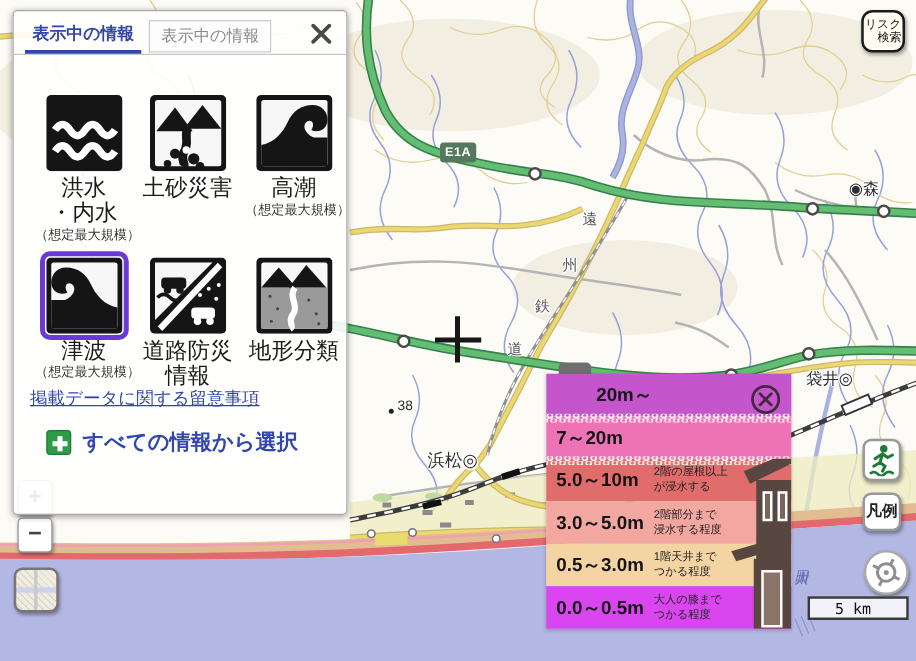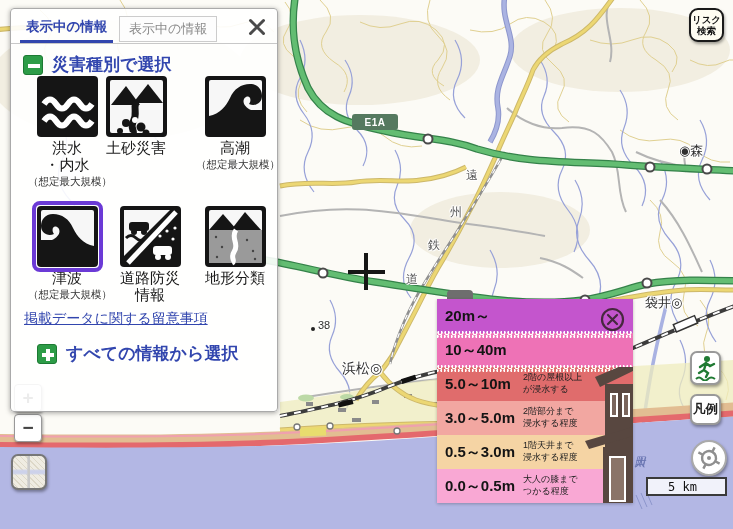--- a/index.html
+++ b/index.html
@@ -9,21 +9,21 @@
   svg{display:block;}
 
   
   #map-svg{position:absolute;left:0;top:0;z-index:0;}
   .maplabel{position:absolute;z-index:1;color:#2f2f2f;font-size:13px;
     text-shadow:-1px 0 0 #fff,1px 0 0 #fff,0 -1px 0 #fff,0 1px 0 #fff,1px 1px 0 #fff,-1px -1px 0 #fff;
     white-space:nowrap;}
   .rail-ch{font-size:12px;color:#555;}
   #river-label{writing-mode:vertical-rl;font-family:"Liberation Serif","DejaVu Serif",serif;
     font-style:italic;font-size:11px;color:#6a76b2;text-shadow:none;}
-  #e1a-badge{position:absolute;left:352px;top:114px;width:46px;height:16px;z-index:1;
+  #e1a-badge{position:absolute;left:352px;top:114px;width:29px;height:16px;z-index:1;
     background:#55795f;color:#fff;font-size:10px;font-weight:bold;border-radius:3px;
     display:flex;align-items:center;justify-content:center;letter-spacing:.5px;}
   #elev-dot{position:absolute;left:311px;top:327px;width:4px;height:4px;border-radius:50%;
     background:#222;z-index:1;}
   #elev-label{left:318px;top:319px;font-size:11px;}
 
   
   .mapbtn{position:absolute;background:#fff;border:2px solid #999;border-radius:7px;
     box-shadow:1px 2px 3px rgba(0,0,0,.35);display:flex;align-items:center;justify-content:center;
     z-index:3;cursor:pointer;}
@@ -31,21 +31,21 @@
     font-size:19px;font-weight:bold;color:#444;z-index:2;background:#fff;}
   #zoom-in{top:384px;}
   #zoom-out{top:414px;}
   #minimap{left:11px;top:454px;width:36px;height:36px;z-index:2;border:2px solid #777;
     background-color:#f2f0ea;
     background-image:linear-gradient(90deg,transparent 44%,#c9c9c9 46%,#c9c9c9 52%,transparent 54%),
       linear-gradient(0deg,transparent 40%,#cdd2ea 46%,#cdd2ea 54%,transparent 60%),
       repeating-linear-gradient(45deg,#efece2 0 3px,#ddd8c8 3px 4px);}
   #risk-search{left:689px;top:8px;width:35px;height:34px;border:2px solid #1a1a1a;
     background:#fffdf2;border-radius:9px;}
-  #risk-search span{font-size:9.5px;font-weight:bold;color:#111;line-height:1.2;text-align:center;white-space:pre-line;}
+  #risk-search span{font-size:9.5px;font-weight:normal;color:#111;line-height:1.2;text-align:right;white-space:pre-line;}
   #evac-btn{left:690px;top:351px;width:31px;height:34px;}
   #legend-btn{left:690px;top:394px;width:31px;height:31px;font-size:12.5px;font-weight:bold;color:#222;}
   #gps-btn{left:691px;top:440px;width:36px;height:36px;border-radius:50%;border:2px solid #aaa;}
   #scalebar{position:absolute;left:646px;top:477px;width:81px;height:19px;z-index:3;
     background:rgba(255,255,255,.82);border:2px solid #3a3a3a;
     font-family:"DejaVu Sans Mono","Liberation Mono",monospace;font-size:12px;color:#111;
     display:flex;align-items:center;padding-left:20px;}
 
   
   #legend-handle{position:absolute;left:447px;top:290px;width:26px;height:12px;background:#6e6e6e;
@@ -77,21 +77,21 @@
   .secrow{position:absolute;left:12px;display:flex;align-items:center;gap:9px;}
   .gbox{width:20px;height:20px;background:#2d9c47;border:1px solid #1d7a33;border-radius:3px;
     position:relative;flex:0 0 auto;}
   .gbox::before{content:"";position:absolute;left:4px;top:8px;width:12px;height:4px;background:#fff;}
   .gbox.plus::after{content:"";position:absolute;left:8px;top:4px;width:4px;height:12px;background:#fff;}
   .sectitle{font-size:17px;font-weight:bold;color:#3246ae;}
   .cell{position:absolute;width:90px;text-align:center;}
   .cell .tile{width:61px;height:61px;margin:0 auto;display:block;}
   .tile-wrap{width:61px;height:61px;margin:0 auto;position:relative;}
   .tile-wrap.selected{outline:4px solid #6b3ad6;outline-offset:1px;border-radius:3px;}
-  .tlabel{margin-top:3px;font-size:15px;line-height:1.12;color:#1a1a1a;white-space:pre-line;}
+  .tlabel{margin-top:3px;font-size:18px;line-height:1.12;color:#1a1a1a;white-space:pre-line;}
   .tnote{margin-top:1px;font-size:10.5px;color:#333;white-space:nowrap;text-align:right;}
   #data-link{position:absolute;left:13px;top:301px;font-size:14px;color:#3246ae;
     text-decoration:underline;cursor:pointer;}
 </style>
 </head>
 <body>
 
 <div id="app">
 
   <svg id="map-svg" width="733" height="529" viewBox="0 0 733 529">
@@ -294,42 +294,42 @@
       <circle cx="13" cy="13" r="2" fill="#8f8f8f"></circle>
     </svg>
   </div>
 
   <div id="scalebar">
     <span>5 km</span>
   </div>
 
   <div id="legend-handle"></div>
   <div id="legend">
-    <div class="lrow" style="background: rgb(196, 85, 205);">
+    <div class="lrow" style="background: rgb(196, 85, 205); padding-left: 32px;">
       <span class="range">20m～</span>
     </div>
     <div class="lrow wavy" style="background: rgb(238, 114, 182);">
-      <span class="range">10～40m</span>
+      <span class="range">7～20m</span>
     </div>
     <div class="lrow wavy" style="background: rgb(224, 108, 108);">
       <span class="range">5.0～10m</span>
       <span class="desc">2階の屋根以上
 が浸水する</span>
     </div>
     <div class="lrow" style="background: rgb(242, 167, 161);">
       <span class="range">3.0～5.0m</span>
       <span class="desc">2階部分まで
 浸水する程度</span>
     </div>
     <div class="lrow" style="background: rgb(245, 212, 164);">
       <span class="range">0.5～3.0m</span>
       <span class="desc">1階天井まで
-浸水する程度</span>
-    </div>
-    <div class="lrow" style="background: #f9a8d4;">
+つかる程度</span>
+    </div>
+    <div class="lrow" style="background: #d946ef;">
       <span class="range">0.0～0.5m</span>
       <span class="desc">大人の膝まで
 つかる程度</span>
     </div>
 
     <svg id="legend-art" width="196" height="136" viewBox="0 0 196 136">
 
       <polygon points="158,10 196,-6 196,4 163,20" fill="#584740"></polygon>
       <rect x="168" y="17" width="28" height="74" fill="#584740"></rect>
       <rect x="173" y="26" width="8" height="24" fill="#fff"></rect>
@@ -361,38 +361,34 @@
     <div id="tabbar">
       <span id="tab-risk">表示中の情報</span>
       <span id="tab-shown">表示中の情報</span>
       <span id="panel-close">
         <svg width="18" height="18" viewBox="0 0 18 18">
           <path d="M2.5,2.5 L15.5,15.5 M15.5,2.5 L2.5,15.5" stroke="#4a4a4a" stroke-width="3" stroke-linecap="round"></path>
         </svg>
       </span>
     </div>
 
-    <div class="secrow" style="top:44px;">
-      <span class="gbox"></span>
-      <span class="sectitle">災害種別で選択</span>
-    </div>
 
     <div class="cell" style="left:11px;top:67px;">
       <div class="tile-wrap">
         <svg class="tile" viewBox="0 0 61 61">
           <rect width="61" height="61" rx="4" fill="#151515"></rect>
           <path d="M7,28 q6,-9 12,0 t12,0 t12,0 t12,0" stroke="#fff" stroke-width="6" fill="none"></path>
           <path d="M7,45 q6,-9 12,0 t12,0 t12,0 t12,0" stroke="#fff" stroke-width="6" fill="none"></path>
         </svg>
       </div>
       <div class="tlabel">洪水
 ・内水</div>
       <div class="tnote">（想定最大規模）</div>
     </div>
-    <div class="cell" style="left:80px;top:67px;">
+    <div class="cell" style="left:94px;top:67px;">
       <div class="tile-wrap">
         <svg class="tile" viewBox="0 0 61 61">
           <rect width="61" height="61" rx="4" fill="#151515"></rect>
           <rect x="4" y="4" width="53" height="53" rx="2" fill="#f7f7f7"></rect>
           <polygon points="5,29 20,10 34,29" fill="#151515"></polygon>
           <polygon points="27,27 42,8 57,27" fill="#151515"></polygon>
           <path d="M30,26 C27,34 32,38 27,46 C24,52 29,55 27,58" stroke="#151515" stroke-width="7" fill="none"></path>
           <circle cx="20" cy="47" r="4" fill="#151515"></circle>
             <circle cx="35" cy="51" r="4.5" fill="#151515"></circle>
           <circle cx="14" cy="55" r="3" fill="#151515"></circle>

